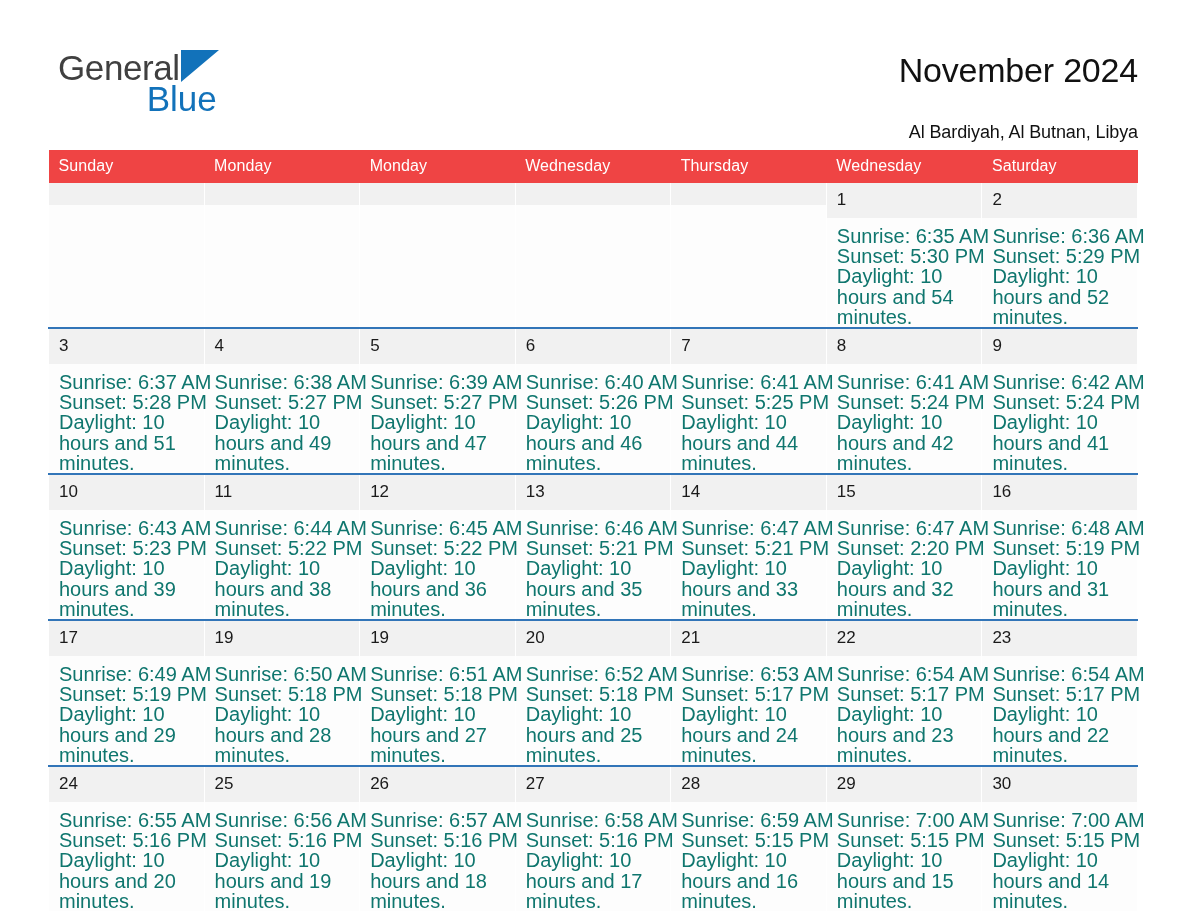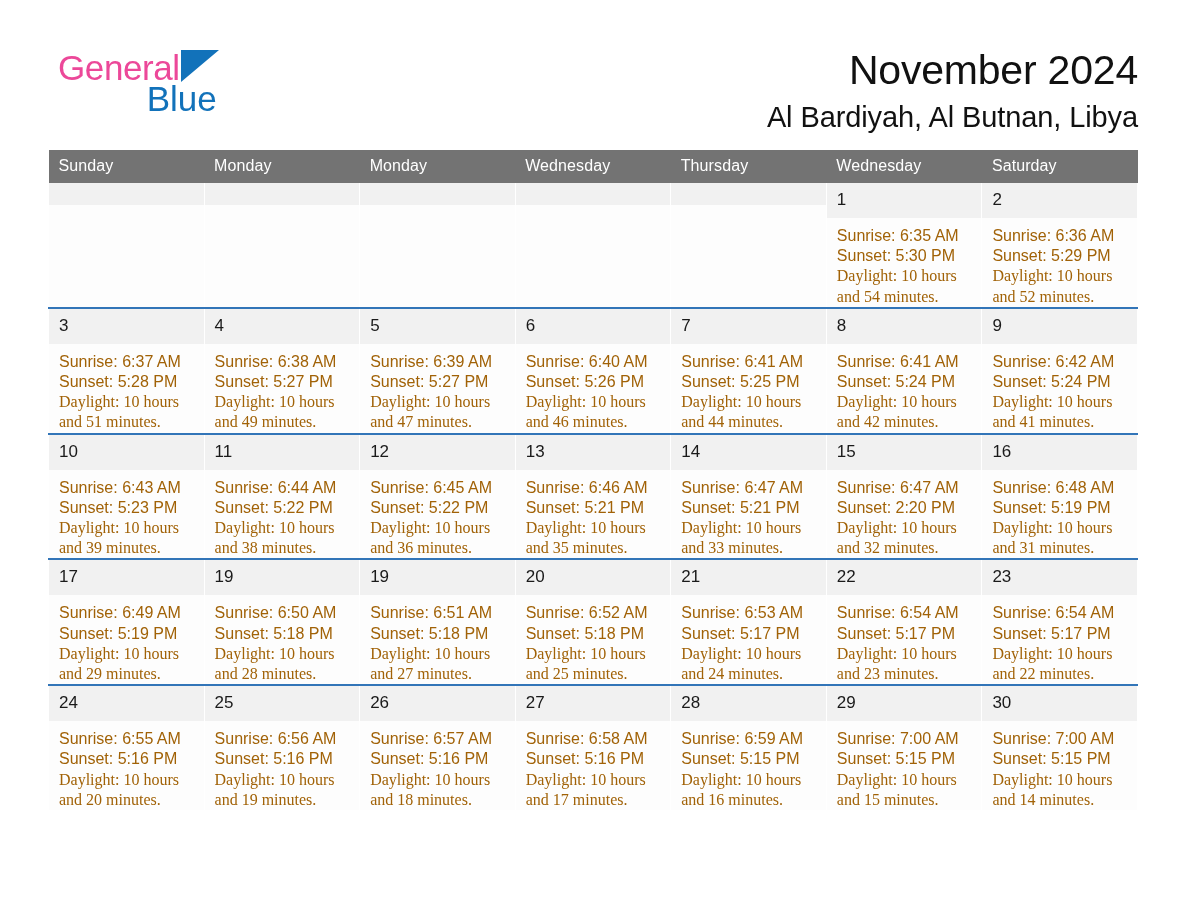--- a/index.html
+++ b/index.html
@@ -35,21 +35,21 @@
     display: block;
     line-height: 1;
     padding-top: 6px;
   }
   .brand-row1 {
     display: flex;
     align-items: flex-end;
   }
   .brand-general {
     font-size: 35px;
-    color: #ec4899;
+    color: #404040;
     letter-spacing: -0.4px;
     font-weight: 400;
     line-height: 36px;
   }
   .brand-triangle {
     width: 0;
     height: 0;
     border-left: 38px solid #1272BA;
     border-bottom: 32px solid transparent;
     margin-left: 1px;
@@ -65,44 +65,44 @@
     color: #1272BA;
     font-weight: 400;
     line-height: 38px;
   }
 
   .title-block {
     text-align: right;
     padding-top: 2px;
   }
   .cal-title {
-    font-size: 41px;
+    font-size: 34px;
     font-weight: 400;
     color: #111;
     line-height: 48px;
     letter-spacing: -0.2px;
   }
   .cal-subtitle {
-    font-size: 29px;
+    font-size: 18px;
     font-weight: 400;
     color: #111;
     line-height: 32px;
-    margin-top: 7px;
+    margin-top: 22px;
     letter-spacing: -0.1px;
   }
 
   
   .calendar {
     margin: 0 50px 0 48px;
     width: 1090px;
     border-collapse: collapse;
     table-layout: fixed;
   }
   .calendar th {
-    background: #737373;
+    background: #ef4444;
     color: #ffffff;
     font-weight: 400;
     font-size: 16px;
     text-align: left;
     padding: 7px 0 8px 10px;
     height: 18px;
     border: none;
     letter-spacing: 0.1px;
   }
   .calendar td {
@@ -126,30 +126,29 @@
     padding: 6px 0 7px 10px;
     color: #1a1a1a;
     min-height: 22px;
     box-sizing: border-box;
   }
   .daynum.empty {
     color: transparent;
   }
   .details {
     padding: 8px 6px 0 10px;
-    font-size: 16px;
+    font-size: 20px;
     line-height: 20.2px;
-    color: #a16207;
+    color: #0f766e;
   }
   .details div {
     white-space: nowrap;
   }
   .details .wrap {
     white-space: normal;
-    font-family: Liberation Serif, serif;
   }
 </style>
 </head>
 <body>
 
 <div class="page">
 
   <div class="top-bar">
     <div class="brand">
       <div class="brand-row1">

